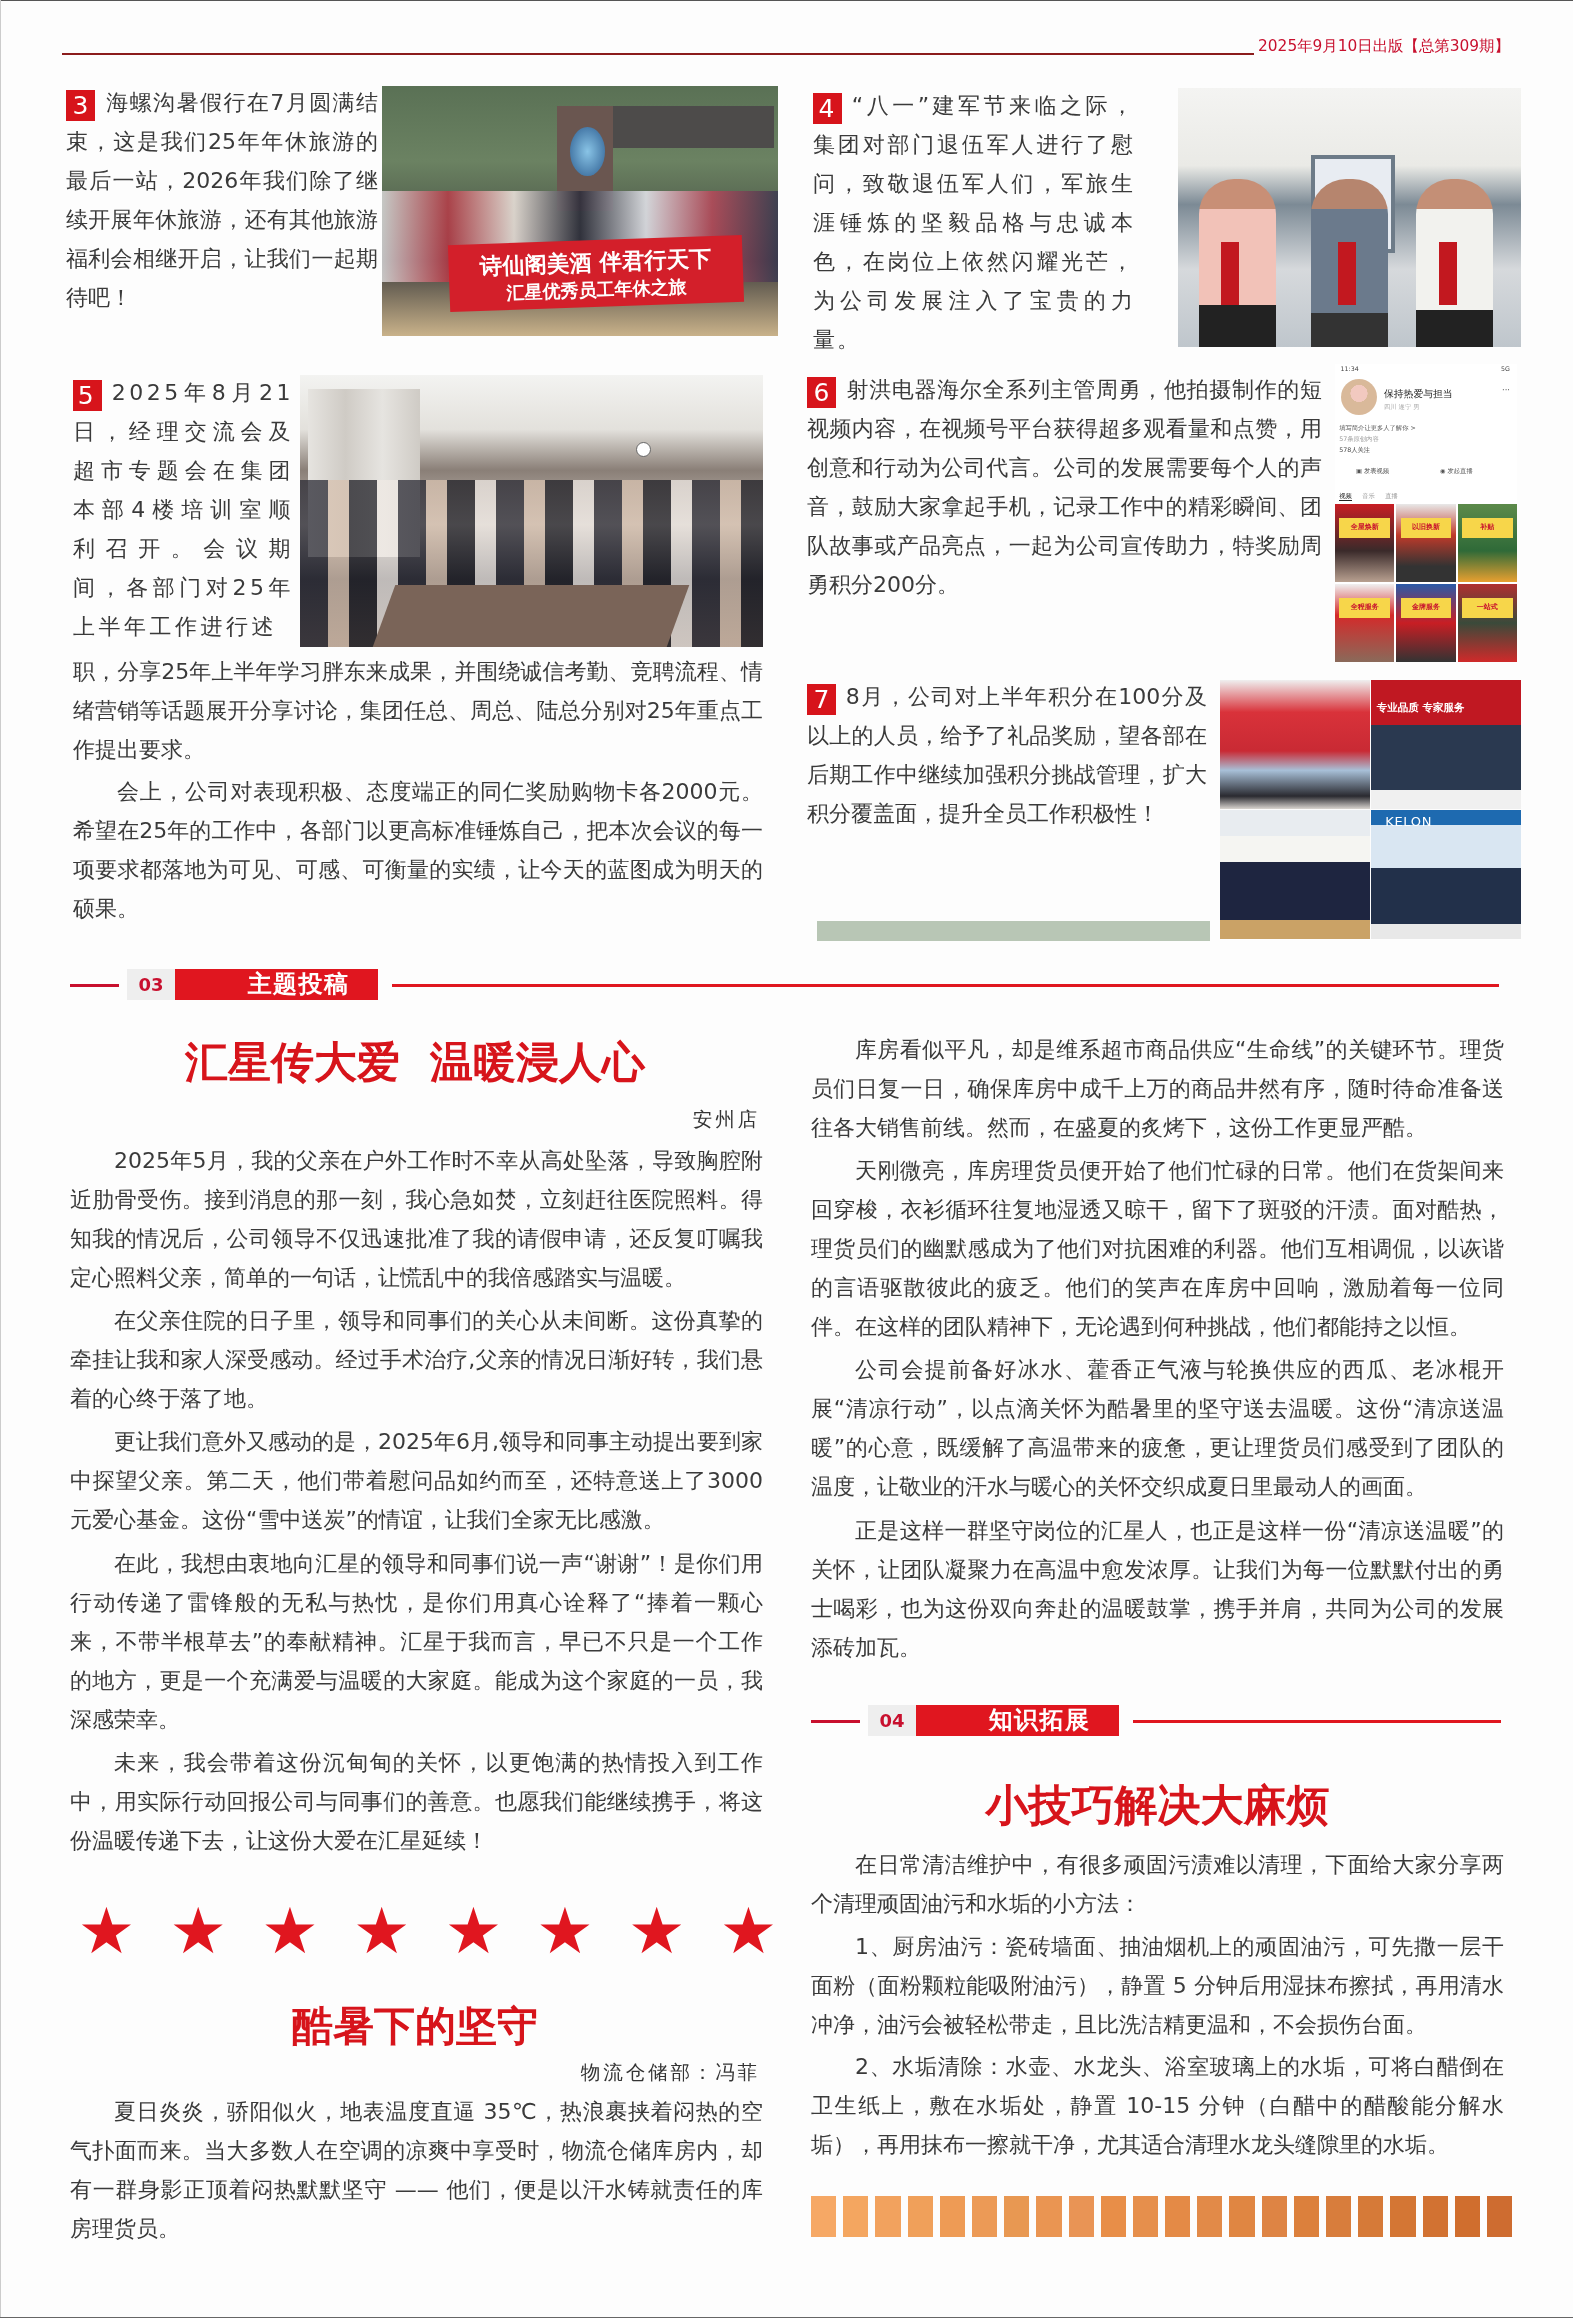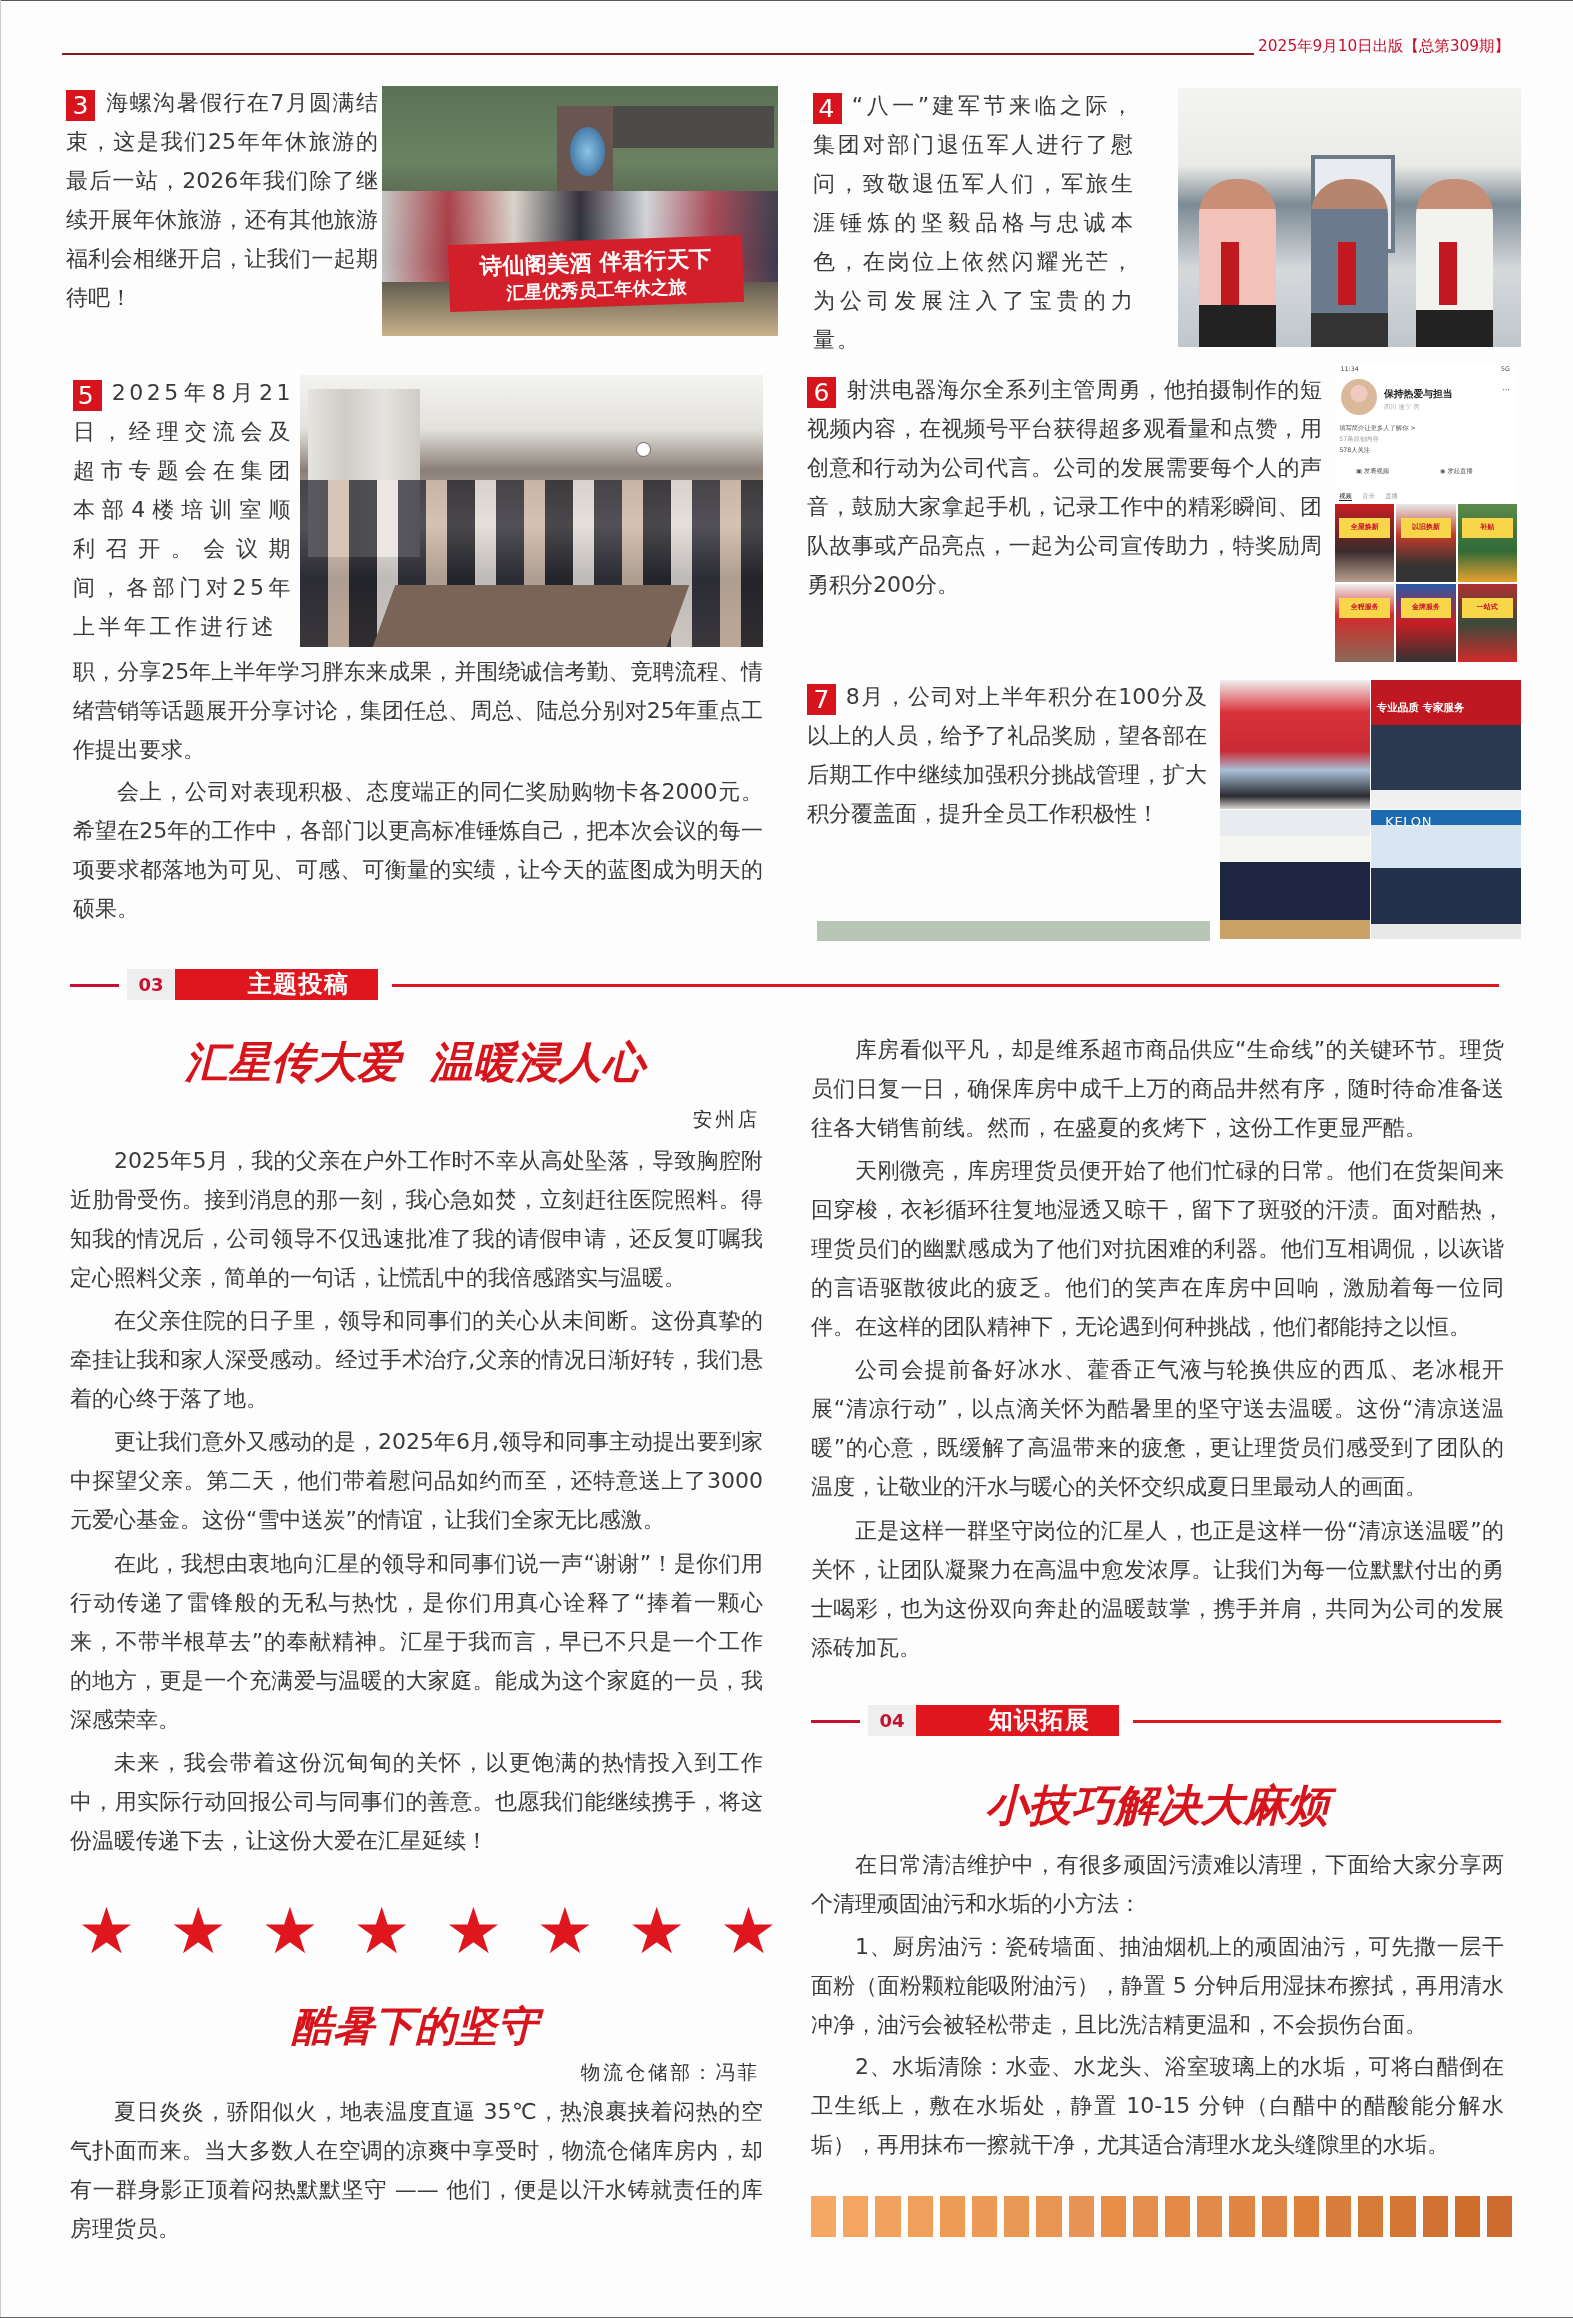--- a/index.html
+++ b/index.html
@@ -46,21 +46,21 @@
   #photo5 .curtain { position: absolute; left: 8.4px; top: 14px; width: 112px; height: 168px; background: linear-gradient(90deg, #e6e4e0, #cfcbc5, #e6e4e0, #cfcbc5); }
   #photo5 .clock { position: absolute; left: 336px; top: 67px; width: 15.4px; height: 15.4px; border-radius: 50%; background: #fff; border: 1.4px solid #666; }
   #photo5 .rows { position: absolute; left: 0; top: 105px; width: 463px; height: 167px; background: repeating-linear-gradient(90deg, #2b2b35 0 28px, #d8c2b0 28px 49px, #1f1f26 49px 77px, #efe9e4 77px 98px); opacity: 0.75; }
   #photo5 .desk { position: absolute; left: 84px; top: 210px; width: 294px; height: 62px; background: #7a6458; transform: skewX(-20deg); }
 
   
   #phone6 { left: 1335px; top: 364px; width: 182px; height: 298px; background: #fff; }
   #phone6 .status { position: absolute; left: 5.6px; top: 1.4px; font-size: 6.3px; color: #444; }
   #phone6 .status-r { position: absolute; right: 7px; top: 1.4px; font-size: 6.3px; color: #444; }
   #phone6 .avatar { position: absolute; left: 5.6px; top: 15.4px; width: 36px; height: 36px; border-radius: 50%; background: radial-gradient(circle at 50% 40%, #f2c9c0 0 30%, #d9b99a 31% 100%); }
-  #phone6 .name { position: absolute; left: 49px; top: 24px; font-size: 9.8px; color: #222; font-weight: bold; }
+  #phone6 .name { position: absolute; left: 49px; top: 24px; font-size: 9.8px; color: #222; font-weight: normal; }
   #phone6 .loc { position: absolute; left: 49px; top: 39px; font-size: 6.3px; color: #aaa; }
   #phone6 .more { position: absolute; right: 7px; top: 21px; font-size: 8.4px; color: #666; }
   #phone6 .bio { position: absolute; left: 4.2px; top: 60px; font-size: 6.3px; color: #555; }
   #phone6 .cnt1 { position: absolute; left: 4.2px; top: 71px; font-size: 6.3px; color: #999; }
   #phone6 .cnt2 { position: absolute; left: 4.2px; top: 82px; font-size: 6.3px; color: #444; }
   #phone6 .act1 { position: absolute; left: 21px; top: 103px; font-size: 6.3px; color: #555; }
   #phone6 .act2 { position: absolute; left: 105px; top: 103px; font-size: 6.3px; color: #555; }
   #phone6 .tabs { position: absolute; left: 4.2px; top: 128px; font-size: 6.3px; color: #999; }
   #phone6 .tabs span { margin-right: 8.4px; }
   #phone6 .tabs span.active { color: #222; border-bottom: 1.4px solid #222; padding-bottom: 1.4px; }
@@ -80,21 +80,21 @@
 
   .gray-bar { position: absolute; left: 817px; top: 921px; width: 393px; height: 19.6px; background: #b8c6b5; }
 
   
   .sec-head { position: absolute; height: 35px; }
   .sec-head .ln-l { position: absolute; left: 0; top: 15.4px; width: 49px; height: 2.8px; background: #c8102e; }
   .sec-head .num { position: absolute; left: 57px; top: 0; width: 48px; height: 31px; background: #eeeeee; color: #c8102e; font-size: 18px; font-weight: bold; line-height: 31px; text-align: center; }
   .sec-head .lbl { position: absolute; left: 105px; top: 0; width: 203px; height: 31px; background: #e0161f; color: #fff; font-size: 24px; font-weight: bold; line-height: 31px; text-align: center; letter-spacing: 1.4px; padding-left: 44px; }
   .sec-head .ln-r { position: absolute; left: 322px; top: 15.4px; height: 2.8px; background: #e0161f; }
 
-  .title-red { position: absolute; font-family: "DejaVu Serif", "Liberation Serif", serif; color: #d7141b; font-weight: bold; text-align: center; font-style: italic; }
+  .title-red { position: absolute; font-family: "DejaVu Serif", "Liberation Serif", serif; color: #d7141b; font-weight: bold; text-align: center; }
   .byline { position: absolute; font-family: "DejaVu Serif", "Liberation Serif", serif; font-size: 19.6px; color: #333; text-align: right; letter-spacing: 2.8px; }
   .para { text-indent: 2em; }
 
   .stars { position: absolute; left: 77px; top: 1903px; width: 701px; height: 63px; display: flex; justify-content: space-between; }
   .star { width: 59px; height: 56px; color: #e0161f; font-size: 64px; line-height: 56px; text-align: center; }
 
   .orange-bars { position: absolute; left: 811px; top: 2196px; width: 701px; height: 42px; display: flex; gap: 7px; }
   .orange-bars .ob { flex: 1; height: 41px; }
 </style>
 </head>

